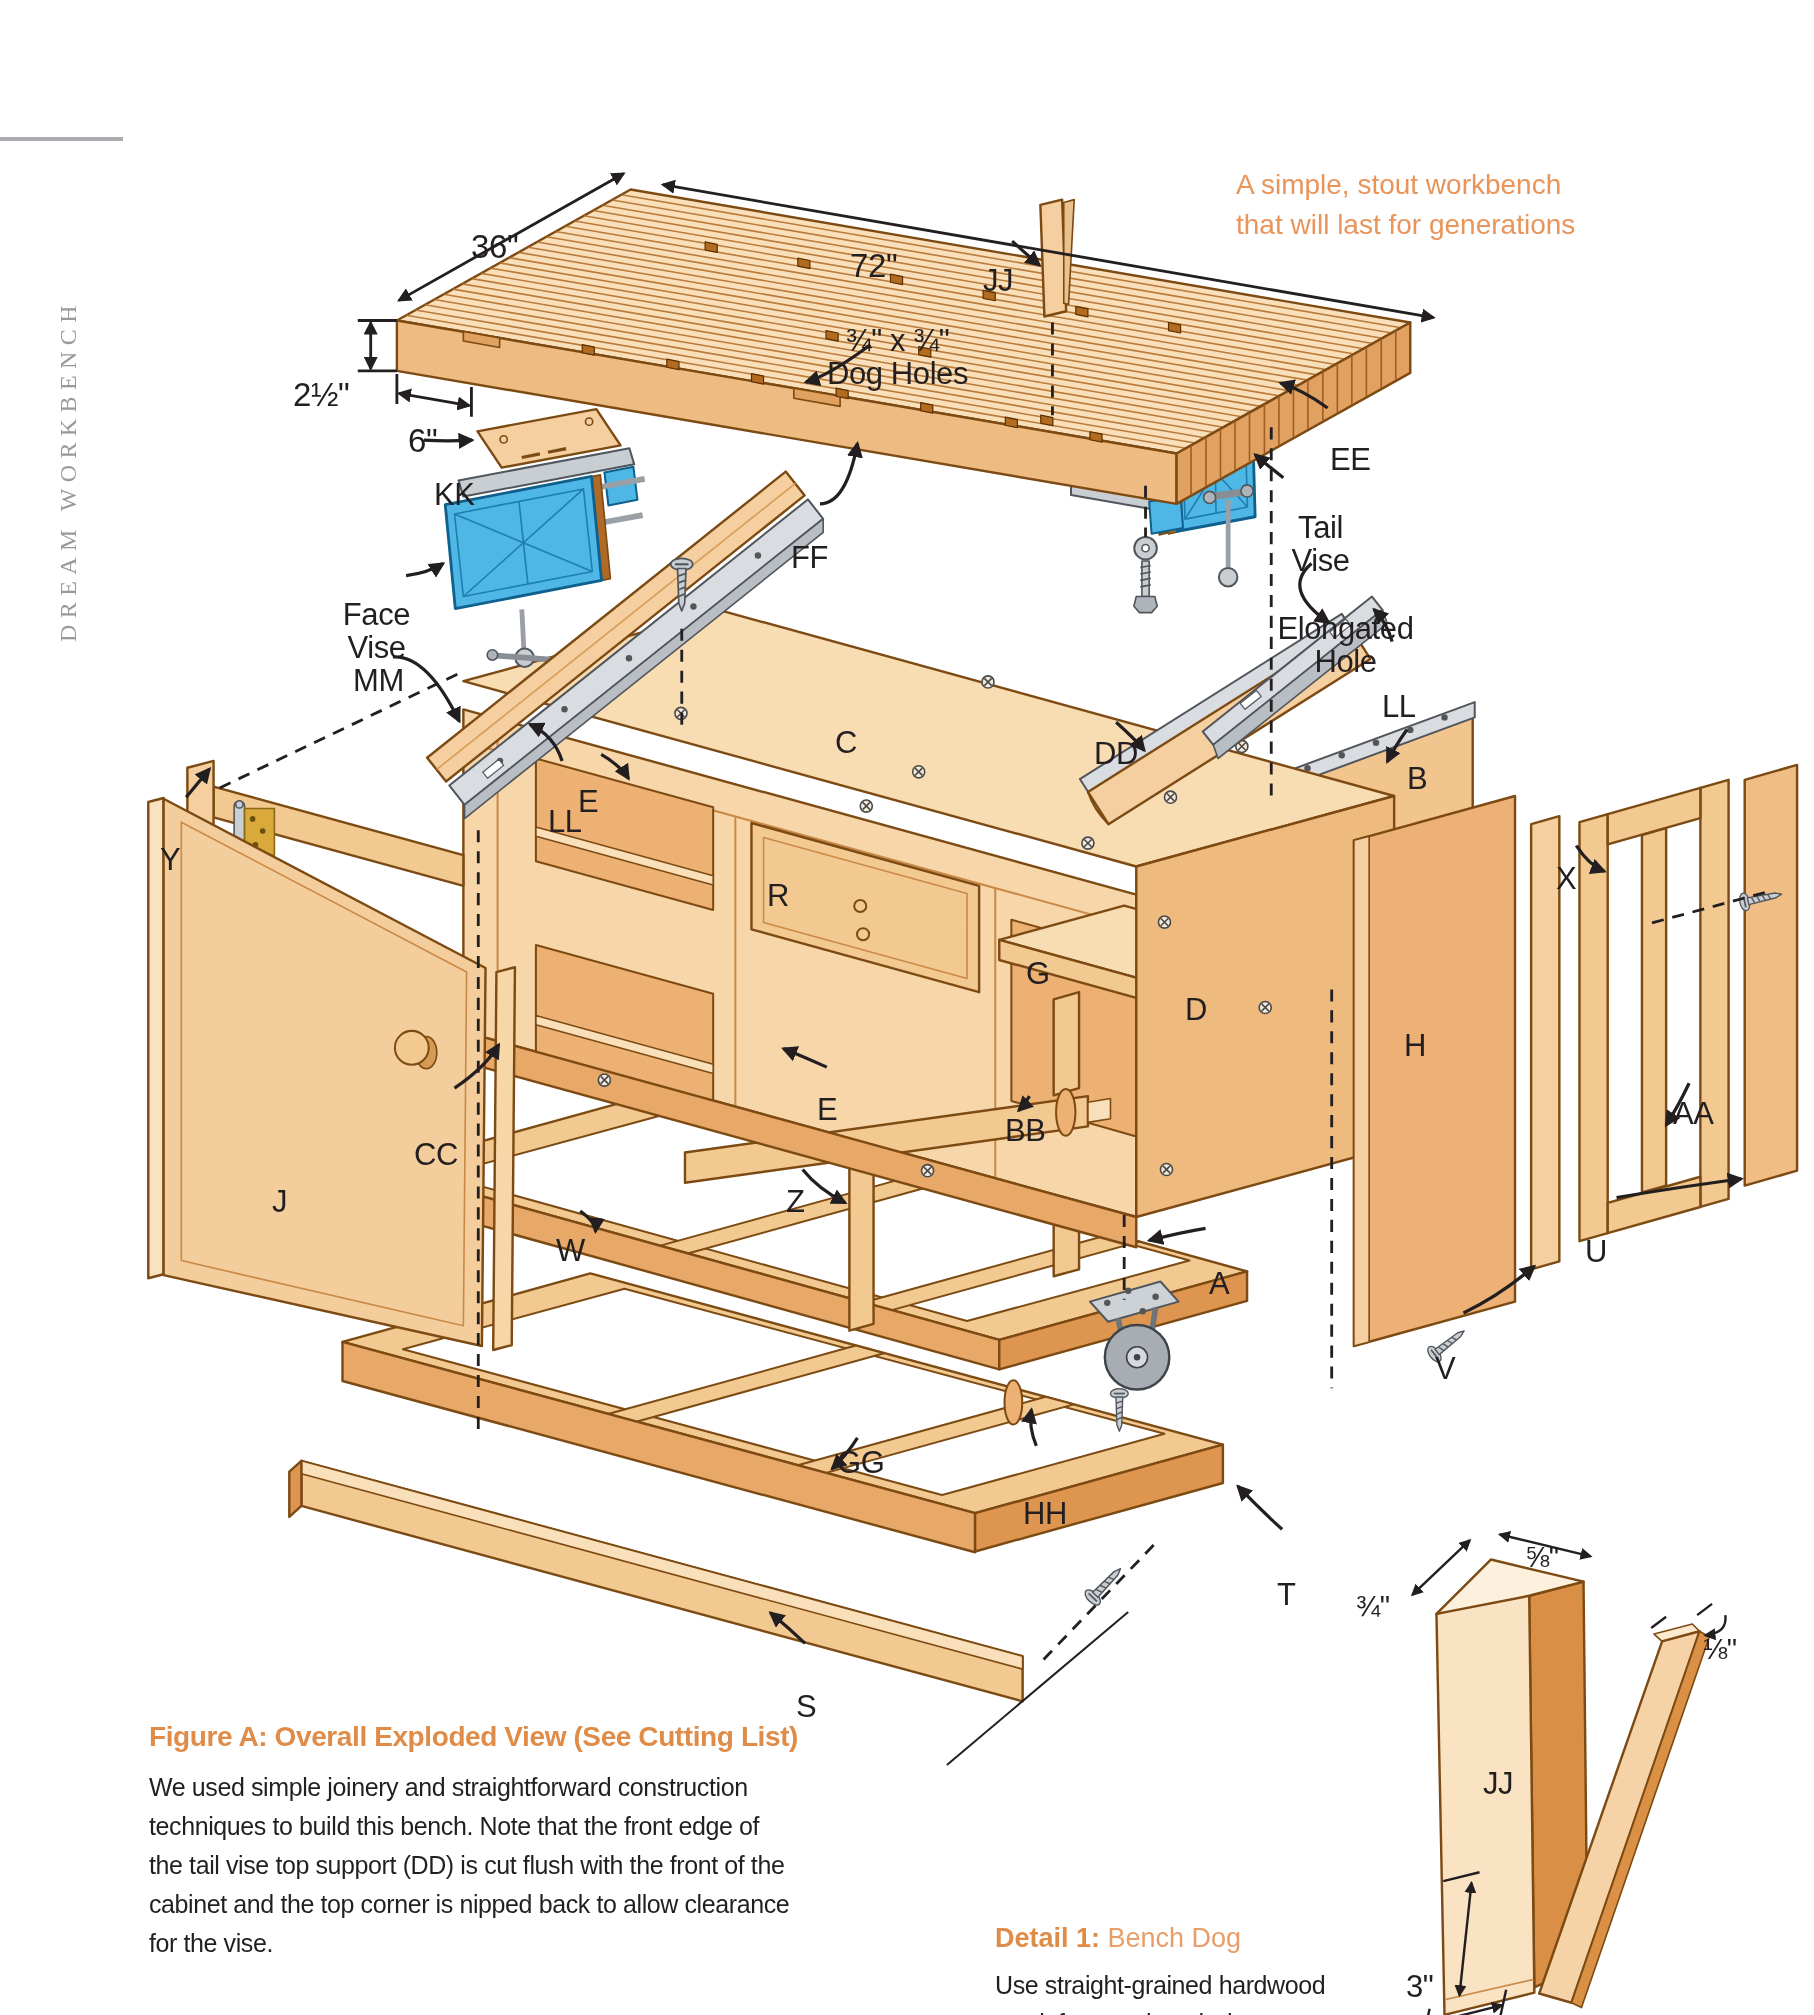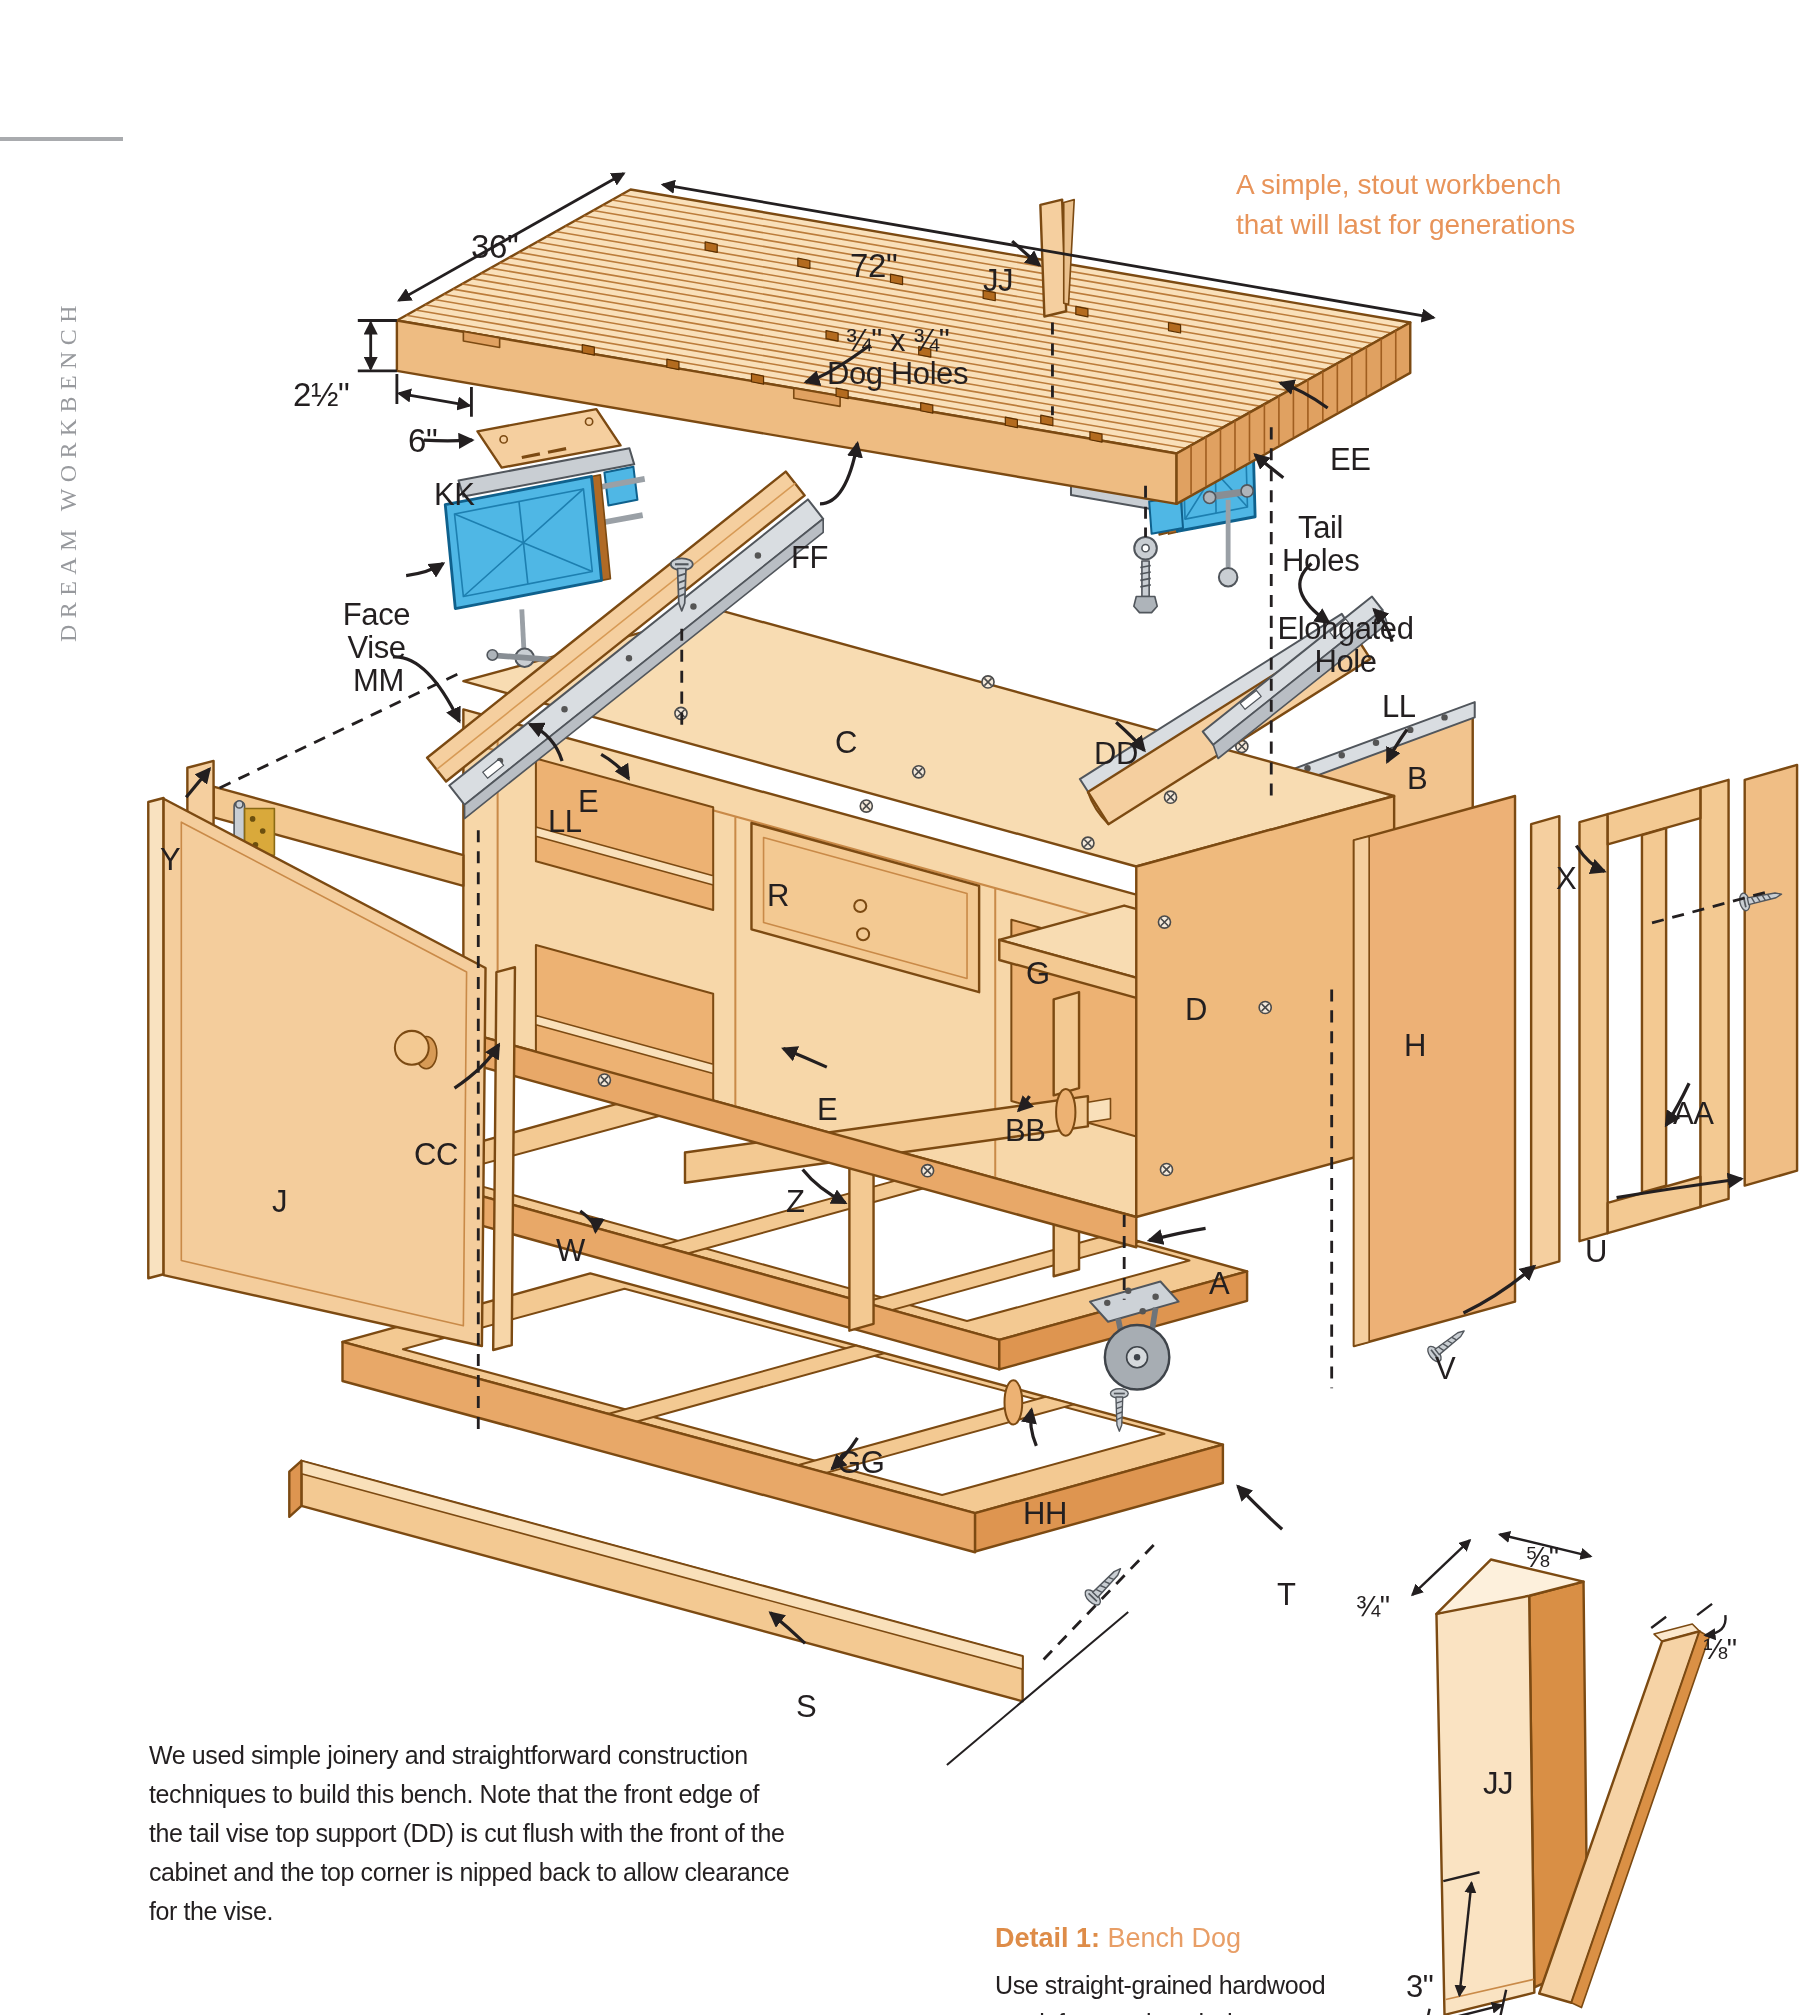--- a/index.html
+++ b/index.html
@@ -401,21 +401,21 @@
       <div class="callout" style="left: 293px; top: 330px; font-size: 33px;">2½"</div>
       <div class="callout" style="left: 408px; top: 376px; font-size: 33px;">6"</div>
       <div class="callout" style="left: 386px; top: 431px; margin-left: 48px;">KK</div>
       <div class="callout center" style="left: 334px; top: 551px; width: 85px;">Face
 Vise</div>
       <div class="callout center" style="left: 817px; top: 277px; width: 161px;">¾" x ¾"
 Dog Holes</div>
       <div class="callout" style="left: 783px; top: 494px; margin-left: 8px;">FF</div>
       <div class="callout" style="left: 1330px; top: 396px;">EE</div>
       <div class="callout center" style="left: 1282px; top: 464px; width: 77px;">Tail
-Holes</div>
+Vise</div>
       <div class="callout center" style="left: 1271px; top: 530px; width: 149px; margin-top: 35px;">Elongated
 Hole</div>
       <div class="callout" style="left: 353px; top: 617px;">MM</div>
       <div class="callout" style="left: 548px; top: 758px;">LL</div>
       <div class="callout" style="left: 835px; top: 679px;">C</div>
       <div class="callout" style="left: 1094px; top: 690px;">DD</div>
       <div class="callout" style="left: 1382px; top: 643px;">LL</div>
       <div class="callout" style="left: 1407px; top: 715px;">B</div>
       <div class="callout" style="left: 1556px; top: 815px;">X</div>
       <div class="callout" style="left: 578px; top: 738px;">E</div>
@@ -439,20 +439,21 @@
       <div class="callout" style="left: 1277px; top: 1531px;">T</div>
       <div class="callout" style="left: 796px; top: 1643px;">S</div>
       <div class="callout" style="left: 1356px; top: 1543px; font-size: 29px;">¾"</div>
       <div class="callout" style="left: 1525px; top: 1494px; font-size: 29px;">⅝"</div>
       <div class="callout" style="left: 1703px; top: 1586px; font-size: 29px;">⅛"</div>
       <div class="callout" style="left: 1483px; top: 1720px;">JJ</div>
       <div class="callout" style="left: 1406px; top: 1923px; font-size: 31px;">3"</div>
     </div>
 
   <div class="abs" id="figure-caption">
+    <div class="cap-title">Figure A: Overall Exploded View (See Cutting List)</div>
     <div class="cap-body">We used simple joinery and straightforward construction
 techniques to build this bench. Note that the front edge of
 the tail vise top support (DD) is cut flush with the front of the
 cabinet and the top corner is nipped back to allow clearance
 for the vise.</div>
   </div>
 
   <div class="abs" id="detail-block">
     <div class="det-title"><span>Detail 1:</span><span class="det-rest"> Bench Dog</span></div>
     <div class="det-body">Use straight-grained hardwood

